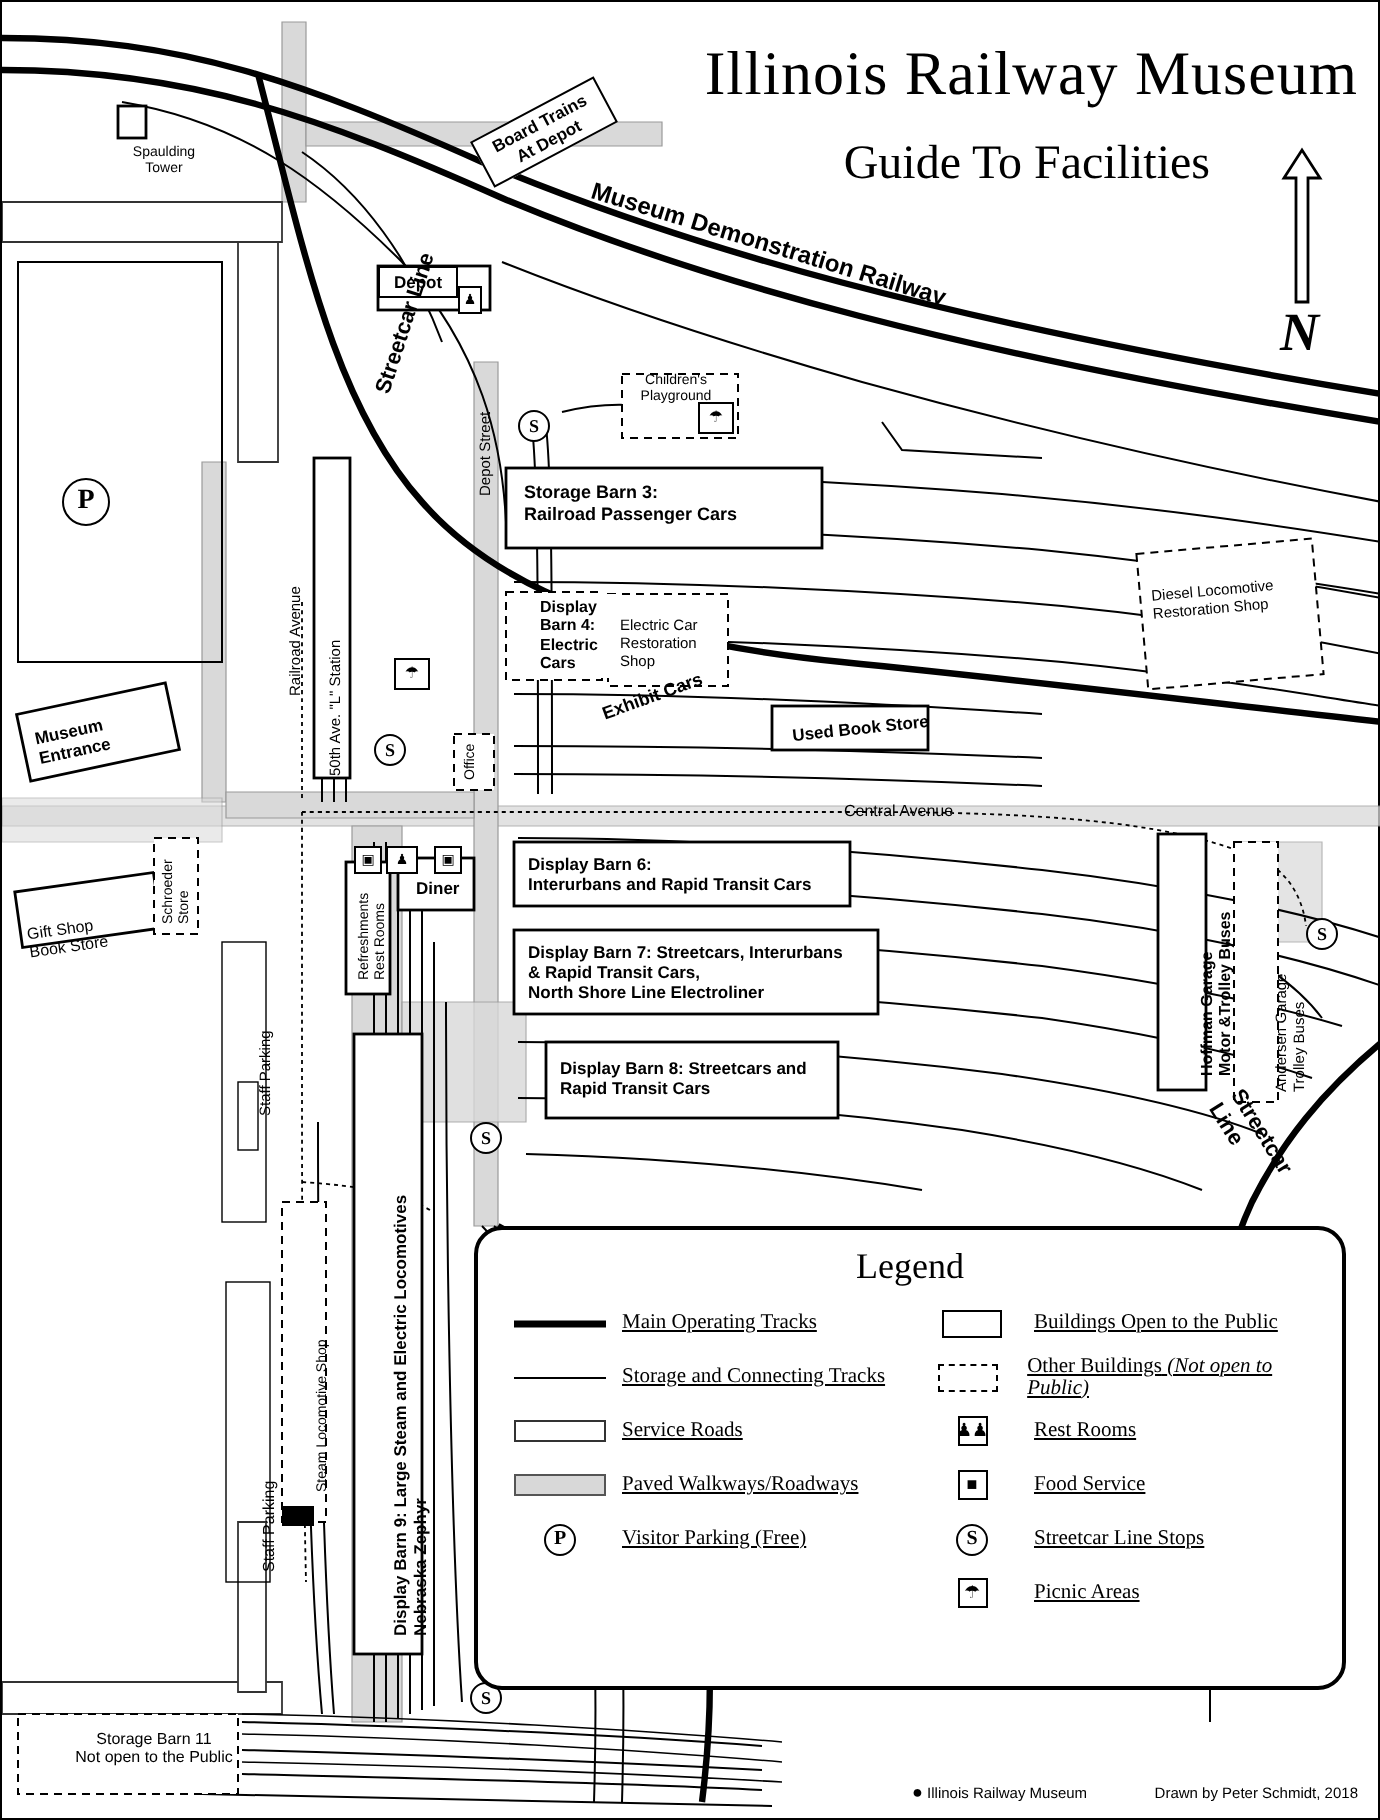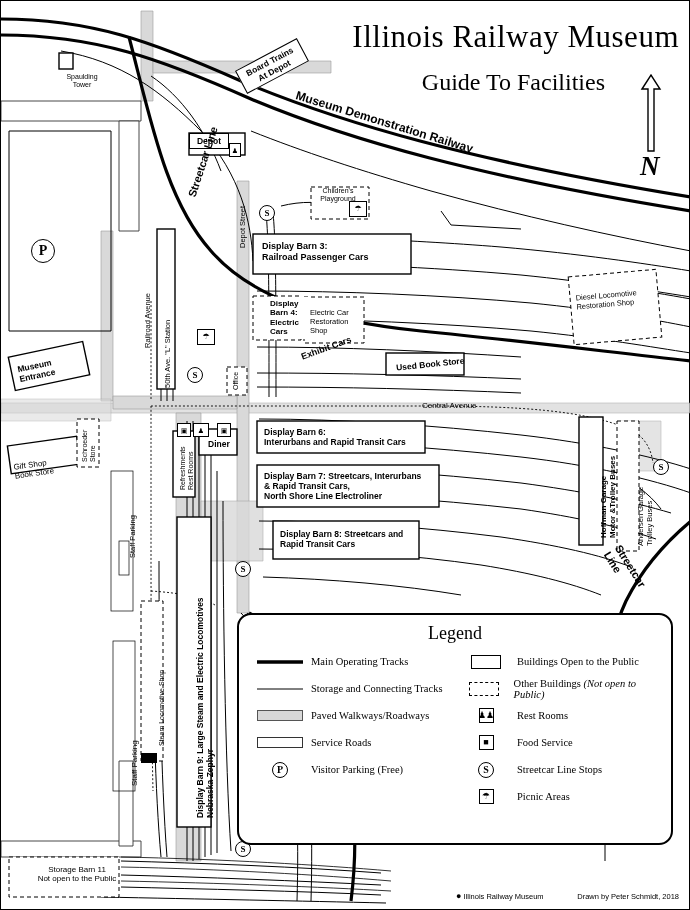--- a/index.html
+++ b/index.html
@@ -60,21 +60,21 @@
   }
   #legend h2 {
     margin:8px 0 4px 0; text-align:center;
     font-family:"Liberation Serif", serif;
     font-weight:normal; font-size:18px;
   }
   .legend-cols { display:flex; padding:0 10px; }
   .lcol { width:50%; }
   .lrow { display:flex; align-items:center; height:27px; }
   .lkey { width:62px; display:flex; align-items:center; justify-content:center; }
-  .ltext { font-size:10.5px; font-family:"Liberation Serif", serif; }
+  .ltext { font-size:10.5px; font-family:"Liberation Serif", serif;text-decoration:underline; }
   .ltext i { font-style:italic; }
 
   .swatch-paved { width:46px; height:11px; background:#d8d8d8; border:1px solid #555; }
   .swatch-road  { width:46px; height:11px; background:#fff; border:1px solid #333; }
   .swatch-open  { width:30px; height:14px; background:#fff; border:1.6px solid #000; }
   .swatch-other { width:30px; height:14px; background:#fff; border:1.4px dashed #000; }
 
   .icon-sq {
     width:15px; height:15px; border:1.2px solid #000; background:#fff;
     display:flex; align-items:center; justify-content:center;
@@ -280,21 +280,21 @@
 
   <div class="lbl nb b" style="left:288px; top:112px; transform:rotate(17deg); font-size:12px;">Museum Demonstration Railway</div>
 
   <div class="lbl nb b" style="left:182px; top:196px; transform:rotate(-72deg); transform-origin:0 0; font-size:11px;">Streetcar Line</div>
 
   <div class="lbl nb b" style="left:622px; top:538px; transform:rotate(58deg); transform-origin:0 0; font-size:11px;">Streetcar Line</div>
 
   <div class="lbl nb center" style="left:308px; top:184px; width:58px; font-size:7px;">Children's
 Playground</div>
 
-  <div class="lbl b" style="left:258px; top:238px; width:148px; border:none; font-size:9px;">Display Barn 3:
+  <div class="lbl b" style="left:258px; top:238px; width:148px; border:none; font-size:9px;">Storage Barn 3:
 Railroad Passenger Cars</div>
 
   <div class="lbl b" style="left:254px; top:296px; width:44px; border:none; font-size:8px;margin-left:12px;">Display
 Barn 4:
 Electric Cars</div>
 
   <div class="lbl" style="left:306px; top:306px; width:54px; border:none; font-size:7.5px;">Electric Car
 Restoration
 Shop</div>
 
@@ -394,30 +394,30 @@
             <svg width="50" height="10">
                 <line x1="2" y1="5" x2="48" y2="5" stroke="#000" stroke-width="1"></line>
               </svg>
           </div>
           <div class="ltext">Storage and Connecting Tracks</div>
         </div>
 
 
         <div class="lrow">
           <div class="lkey">
+            <div class="swatch-road"></div>
+          </div>
+          <div class="ltext">Service Roads</div>
+        </div>
+
+        <div class="lrow">
+          <div class="lkey">
             <div class="swatch-paved"></div>
           </div>
           <div class="ltext">Paved Walkways/Roadways</div>
-        </div>
-
-        <div class="lrow">
-          <div class="lkey">
-            <div class="swatch-road"></div>
-          </div>
-          <div class="ltext">Service Roads</div>
         </div>
 
         <div class="lrow">
           <div class="lkey">
             <div class="icon-circ">P</div>
           </div>
           <div class="ltext">Visitor Parking (Free)</div>
         </div>
       </div>
 

